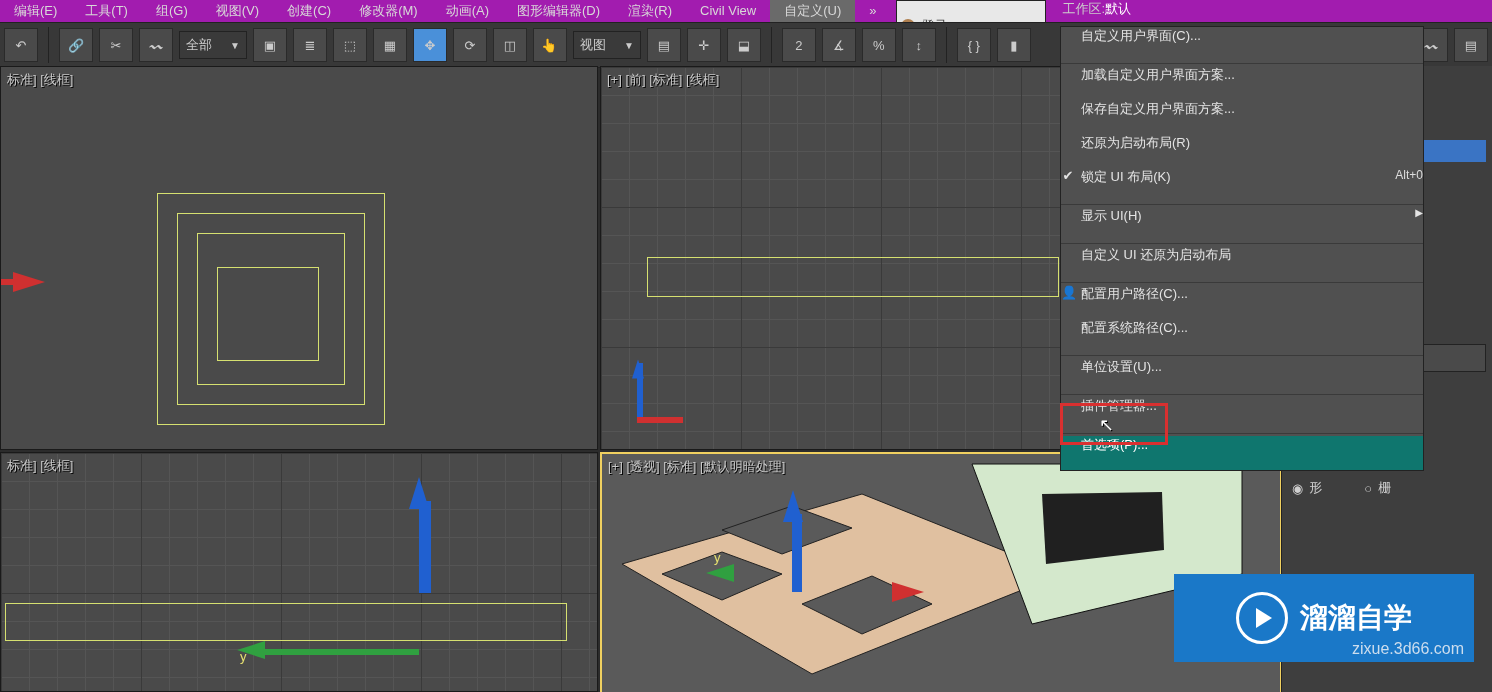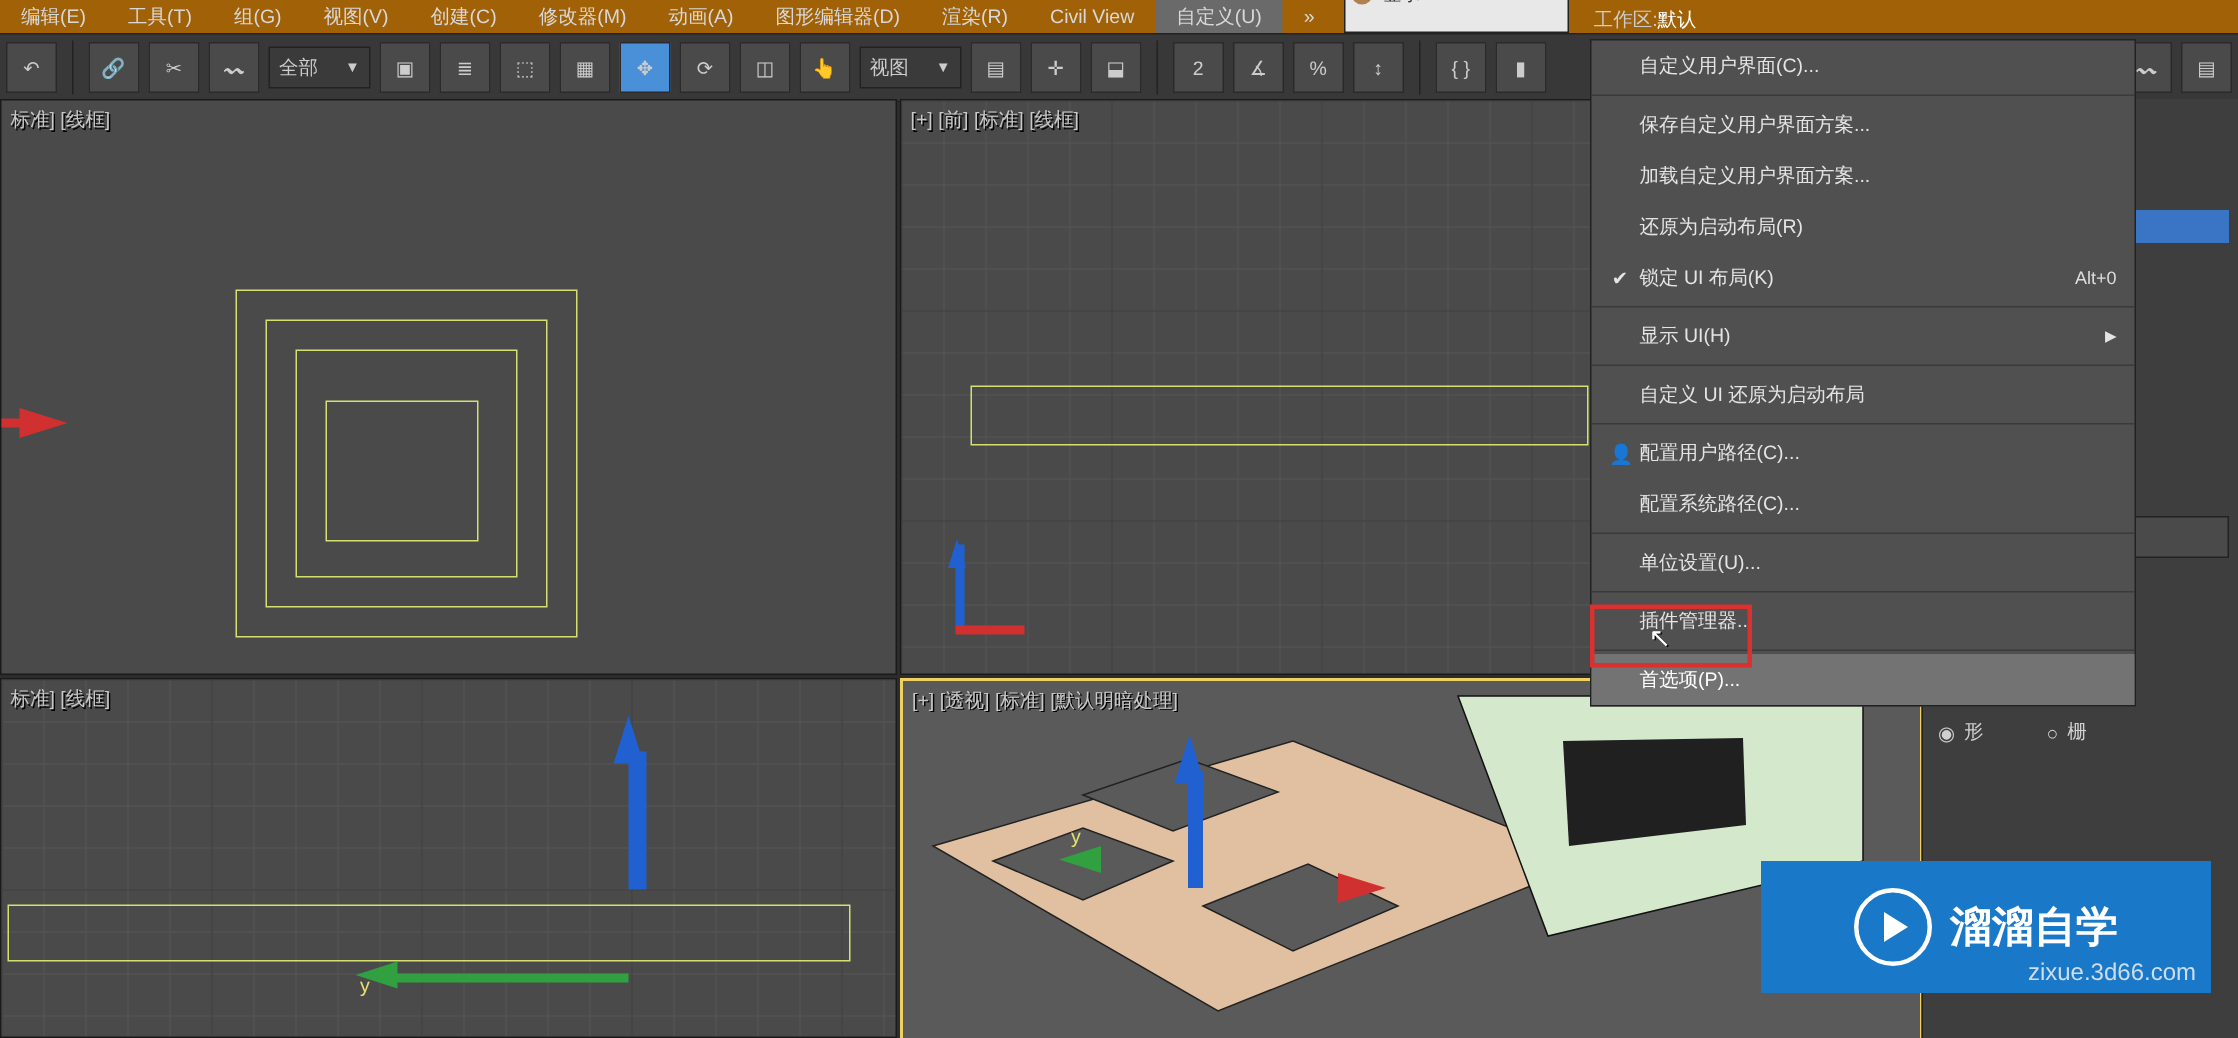--- a/index.html
+++ b/index.html
@@ -1,16 +1,16 @@
 <!DOCTYPE html>
 <html><head>
 <meta charset="utf-8">
 <style>
   html,body{margin:0;padding:0;width:1492px;height:692px;background:#2c2c2c;font-family:"Microsoft YaHei",Arial,sans-serif;font-size:13px;color:#d0d0d0;overflow:hidden}
-  .menubar{position:absolute;left:0;top:0;right:0;height:22px;background:#a16207;display:flex;align-items:flex-end}
+  .menubar{position:absolute;left:0;top:0;right:0;height:22px;background:#a21caf;display:flex;align-items:flex-start}
   .menubar .mitem{padding:0 14px;height:22px;line-height:22px;color:#d8d8d8;cursor:default}
   .menubar .mitem.active{background:#6a6a6a}
   .login{width:140px;height:18px;margin:0 6px;background:#e8e8e8;color:#333;display:flex;align-items:center;padding:16px 4px;border:1px solid #222}
   .login .avatar{width:14px;height:14px;border-radius:50%;background:#b08050;margin-right:6px;display:inline-block}
   .login .dd{margin-left:auto;font-size:10px}
   .wslabel{color:#ccc;margin-left:10px}
   .wsval{color:#fff;margin-left:0}
   .toolbar{position:absolute;left:0;top:22px;right:0;height:44px;background:#383838;border-top:1px solid #222;border-bottom:1px solid #222;display:flex;align-items:center;gap:6px;padding:0 4px}
   .tbtn{width:32px;height:32px;background:#4a4a4a;border:1px solid #2a2a2a;display:flex;align-items:center;justify-content:center;color:#ccc}
   .tbtn.active{background:#4a90d9}
@@ -28,22 +28,22 @@
   .grid{position:absolute;inset:0;
     background-image:linear-gradient(#555 1px,transparent 1px),linear-gradient(90deg,#555 1px,transparent 1px);
     background-size:28px 28px}
   .gridstrong{position:absolute;inset:0;
     background-image:linear-gradient(#3a3a3a 1px,transparent 1px),linear-gradient(90deg,#3a3a3a 1px,transparent 1px);
     background-size:140px 140px}
   
   .sq{position:absolute;border:1px solid #d6e070}
   
   .dropdown{position:absolute;left:1060px;top:26px;width:362px;background:#505050;border:1px solid #222;z-index:50}
-  .ditem{height:34px;display:flex;align-items:center;padding:0 12px;color:#e4e4e4}
-  .ditem.hl{background:#737373;color:#fff}
+  .ditem{height:34px;display:flex;align-items:flex-start;padding:0 0;color:#e4e4e4}
+  .ditem.hl{background:#0f766e;color:#fff}
   .ditem .shortcut{margin-left:auto;color:#ddd;font-size:12px}
   .ditem .chk{width:14px;margin-right:6px;text-align:center}
   .ditem .arrow{margin-left:auto;font-size:10px}
   .dsep{height:1px;background:#3a3a3a;margin:2px 0}
   .redbox{position:absolute;left:1060px;top:403px;width:102px;height:36px;border:3px solid #d93030;z-index:55;pointer-events:none}
   .cursor{position:absolute;left:1099px;top:414px;z-index:60;font-size:18px;color:#fff;text-shadow:1px 1px #000}
   
   .rpanel{position:absolute;right:0;top:66px;width:210px;bottom:0;background:#3e3e3e;border-left:1px solid #222}
   .rrow{display:flex;align-items:center;padding:6px 10px;gap:6px}
   .rtab{width:28px;height:22px;background:#555;border:1px solid #222}
@@ -183,25 +183,25 @@
 </div>
 
 <div class="dropdown">
   <div class="ditem">
       <span class="chk"></span>
       <span>自定义用户界面(C)...</span>
     </div>
   <div class="dsep"></div>
   <div class="ditem">
       <span class="chk"></span>
+      <span>加载自定义用户界面方案...</span>
+    </div>
+  <div class="ditem">
+      <span class="chk"></span>
       <span>保存自定义用户界面方案...</span>
-    </div>
-  <div class="ditem">
-      <span class="chk"></span>
-      <span>加载自定义用户界面方案...</span>
     </div>
   <div class="ditem">
       <span class="chk"></span>
       <span>还原为启动布局(R)</span>
     </div>
   <div class="ditem">
       <span class="chk">✔</span>
       <span>锁定 UI 布局(K)</span>
       <span class="shortcut">Alt+0</span>
     </div>

